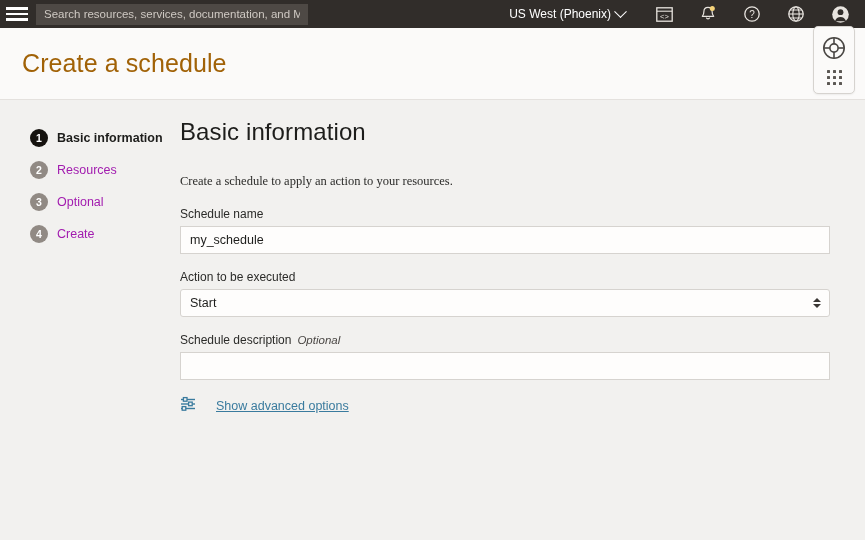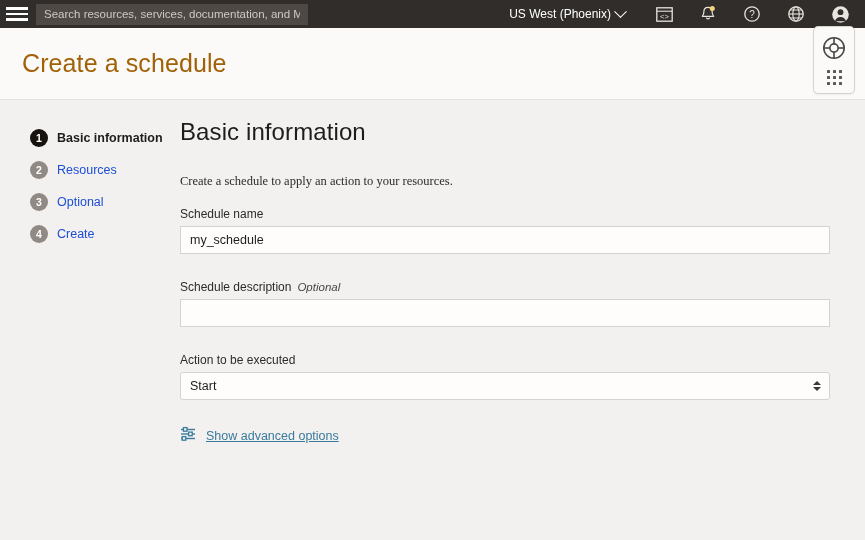--- a/index.html
+++ b/index.html
@@ -131,36 +131,36 @@
     cursor: pointer;
   }
   .step-num {
     width: 18px; height: 18px; border-radius: 50%;
     background: #918a84; color: #ffffff;
     font-size: 10.5px; font-weight: 700;
     display: flex; align-items: center; justify-content: center;
     flex-shrink: 0;
   }
   .step.active .step-num { background: #16130f; }
-  .step-label { font-size: 12.5px; color: #1d4ed8; }
+  .step-label { font-size: 12.5px; color: #a21caf; }
   .step.active .step-label { color: #1d1d1b; font-weight: 700; }
 
   
   .main {
     flex: 1;
     padding: 18px 35px 0 0;
   }
   .section-title {
     font-size: 24px; font-weight: 400; color: #1d1d1b;
     margin: 0 0 28px 0; letter-spacing: 0.1px;
   }
   .section-desc {
     font-size: 12.5px; color: #2b2b29; margin-bottom: 18px; font-family: Liberation Serif, serif;
   }
-  .field { margin-bottom: 26px; }
+  .field { margin-bottom: 16px; }
   .field-label {
     font-size: 12px; color: #2b2b29; margin-bottom: 5px;
     display: flex; align-items: baseline; gap: 6px;
   }
   .optional { font-style: italic; color: #4a4744; font-size: 11.5px; }
   .text-input {
     width: 650px; height: 28px;
     background: #fefdfc;
     border: 1px solid #d6d3cf;
     border-radius: 0;
@@ -191,21 +191,21 @@
   }
   .stepper .up, .stepper .dn {
     width: 0; height: 0;
     border-left: 4px solid transparent;
     border-right: 4px solid transparent;
   }
   .stepper .up { border-bottom: 4px solid #3a3734; }
   .stepper .dn { border-top: 4px solid #3a3734; }
 
   .adv-row {
-    display: flex; align-items: center; gap: 10px;
+    display: flex; align-items: center; gap: 20px;
     cursor: pointer; width: fit-content;
   }
   .adv-link {
     font-size: 12.5px; color: #3a7b9e;
     text-decoration: underline;
   }
 </style>
 </head>
 <body>
 
@@ -329,45 +329,45 @@
 
     <h1 class="section-title">Basic information</h1>
 
     <div class="section-desc">Create a schedule to apply an action to your resources.</div>
 
     <div class="field">
       <div class="field-label">
         <span>Schedule name</span>
       </div>
       <input class="text-input" type="text" value="my_schedule" style="">
-    </div>
-
-    <div class="field">
-      <div class="field-label">
-        <span>Schedule description</span>
-        <span class="optional">Optional</span>
-      </div>
-      <input class="text-input" type="text" value="" style="">
     </div>
 
     <div class="field">
       <div class="field-label">
         <span>Action to be executed</span>
       </div>
       <div class="select-wrap">
         <div class="select-input">
           <span>Start</span>
         </div>
         <span class="stepper">
           <i class="up"></i>
             <i class="dn"></i>
         </span>
       </div>
     </div>
 
+    <div class="field">
+      <div class="field-label">
+        <span>Schedule description</span>
+        <span class="optional">Optional</span>
+      </div>
+      <input class="text-input" type="text" value="" style="">
+    </div>
+
     <div class="adv-row">
       <span>
         <svg width="16" height="16" viewBox="0 0 16 16">
           <line x1="1" y1="3.5" x2="15" y2="3.5" stroke="#3a7b9e" stroke-width="1.4"></line>
           <line x1="1" y1="8" x2="15" y2="8" stroke="#3a7b9e" stroke-width="1.4"></line>
           <line x1="1" y1="12.5" x2="15" y2="12.5" stroke="#3a7b9e" stroke-width="1.4"></line>
           <rect x="3.4" y="1.6" width="3.6" height="3.6" fill="#f2f1ef" stroke="#3a7b9e" stroke-width="1.3"></rect>
           <rect x="8.6" y="6.1" width="3.6" height="3.6" fill="#f2f1ef" stroke="#3a7b9e" stroke-width="1.3"></rect>
           <rect x="2.2" y="10.6" width="3.6" height="3.6" fill="#f2f1ef" stroke="#3a7b9e" stroke-width="1.3"></rect>
         </svg>

